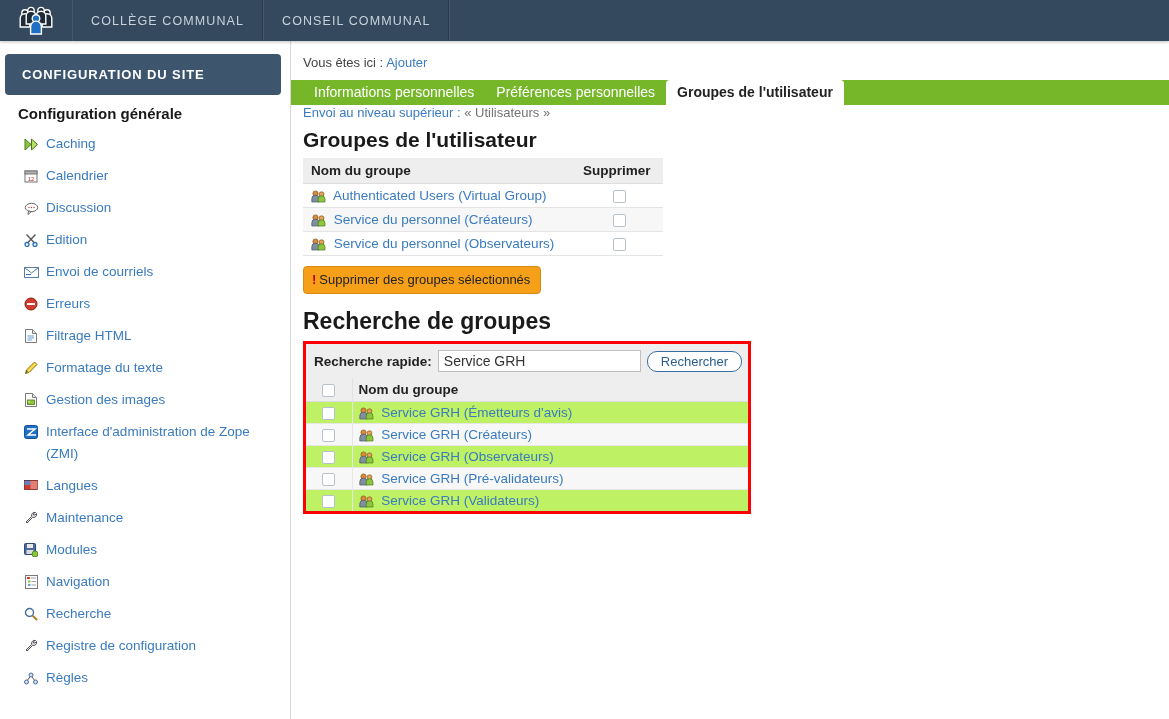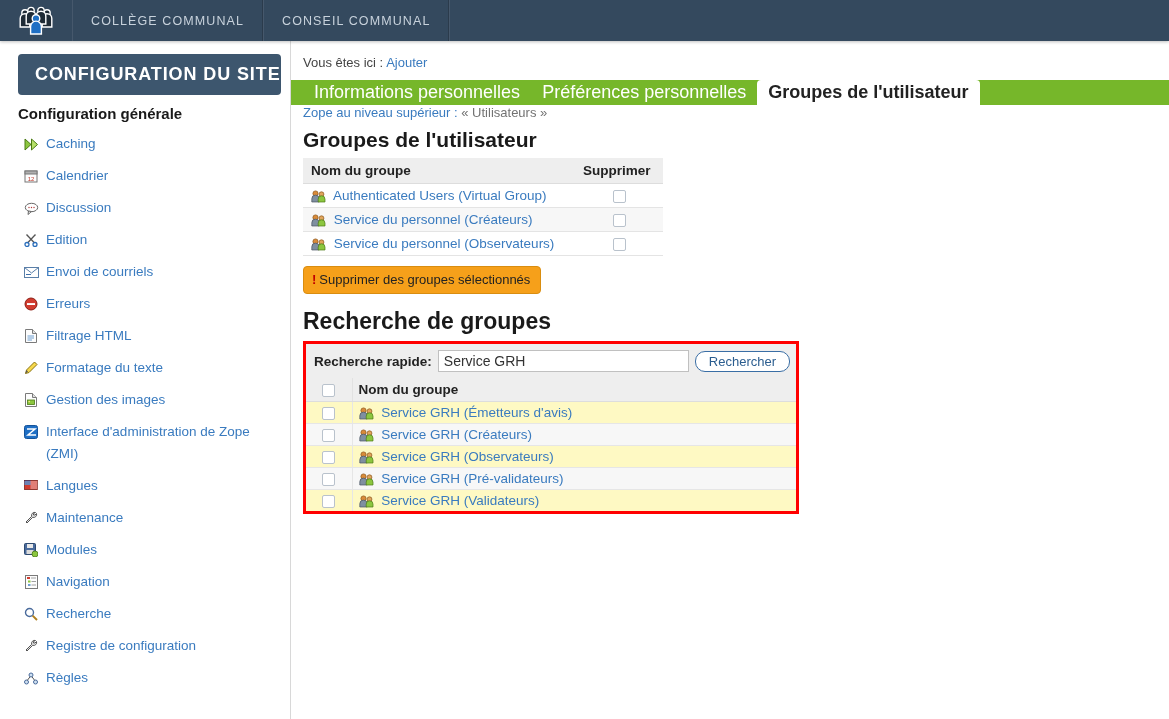--- a/index.html
+++ b/index.html
@@ -45,29 +45,29 @@
 
   
   .sidebar {
     position: absolute; top: 41px; left: 0;
     width: 291px; height: 678px;
     background: #ffffff;
     border-right: 1px solid #d8d8d8;
     overflow: hidden;
   }
   .sidebar-header {
-    margin: 13px 9px 10px 18px;
+    margin: 13px 9px 10px 5px;
     height: 41px;
     background: #3d566e;
     border-radius: 4px;
     display: flex; align-items: center;
     padding-left: 17px;
     color: #ffffff;
     font-weight: bold;
-    font-size: 18px;
+    font-size: 13px;
     letter-spacing: 0.9px;
   }
   .sidebar-section-title {
     margin: 8px 0 6px 18px;
     font-weight: bold;
     font-size: 15px;
     color: #1a1a1a;
   }
   .nav-list { list-style: none; margin: 0; padding: 0; }
   .nav-item {
@@ -103,21 +103,21 @@
   .breadcrumb a { color: #3a7bbf; text-decoration: none; }
 
   .tabbar {
     background: #76b72a;
     height: 25px;
     display: flex; align-items: flex-end;
     padding-left: 12px;
   }
   .tab {
     padding: 4px 11px 5px 11px;
-    font-size: 18px;
+    font-size: 14px;
     color: #ffffff;
     cursor: pointer;
     line-height: 16px;
     white-space: nowrap;
   }
   .tab.selected {
     background: #ffffff;
     color: #222222;
     font-weight: bold;
     border-radius: 4px 4px 0 0;
@@ -196,23 +196,23 @@
     color: #222222;
     cursor: pointer;
     font-family: "Liberation Sans", sans-serif;
     display: inline-flex; align-items: center;
   }
   .bang { color: #c00000; font-weight: bold; margin-right: 3px; }
 
   
   .search-wrap {
     margin: 6px 0 0 12px;
-    width: 496px;
+    width: 448px;
     border: 3px solid #ff0000;
-    background: #fef9c3;
+    background: #bef264;
   }
   .search-row {
     background: #eeeeee;
     display: flex; align-items: center;
     padding: 6px 6px 6px 8px;
     gap: 6px;
   }
   .search-label {
     font-weight: bold;
     font-size: 13.5px;
@@ -508,21 +508,21 @@
   </div>
 
   <div class="tabbar">
     <div class="tab">Informations personnelles</div>
     <div class="tab">Préférences personnelles</div>
     <div class="tab selected">Groupes de l'utilisateur</div>
   </div>
 
 
   <div class="uplink">
-    <span>Zope au niveau supérieur :</span>
+    <span>Envoi au niveau supérieur :</span>
     <a href="#">« Utilisateurs »</a>
   </div>
 
   <h2 class="section-heading">Groupes de l'utilisateur</h2>
 
   <table class="groups-table">
     <thead>
       <tr>
         <th>Nom du groupe</th>
         <th class="del-col">Supprimer</th>

